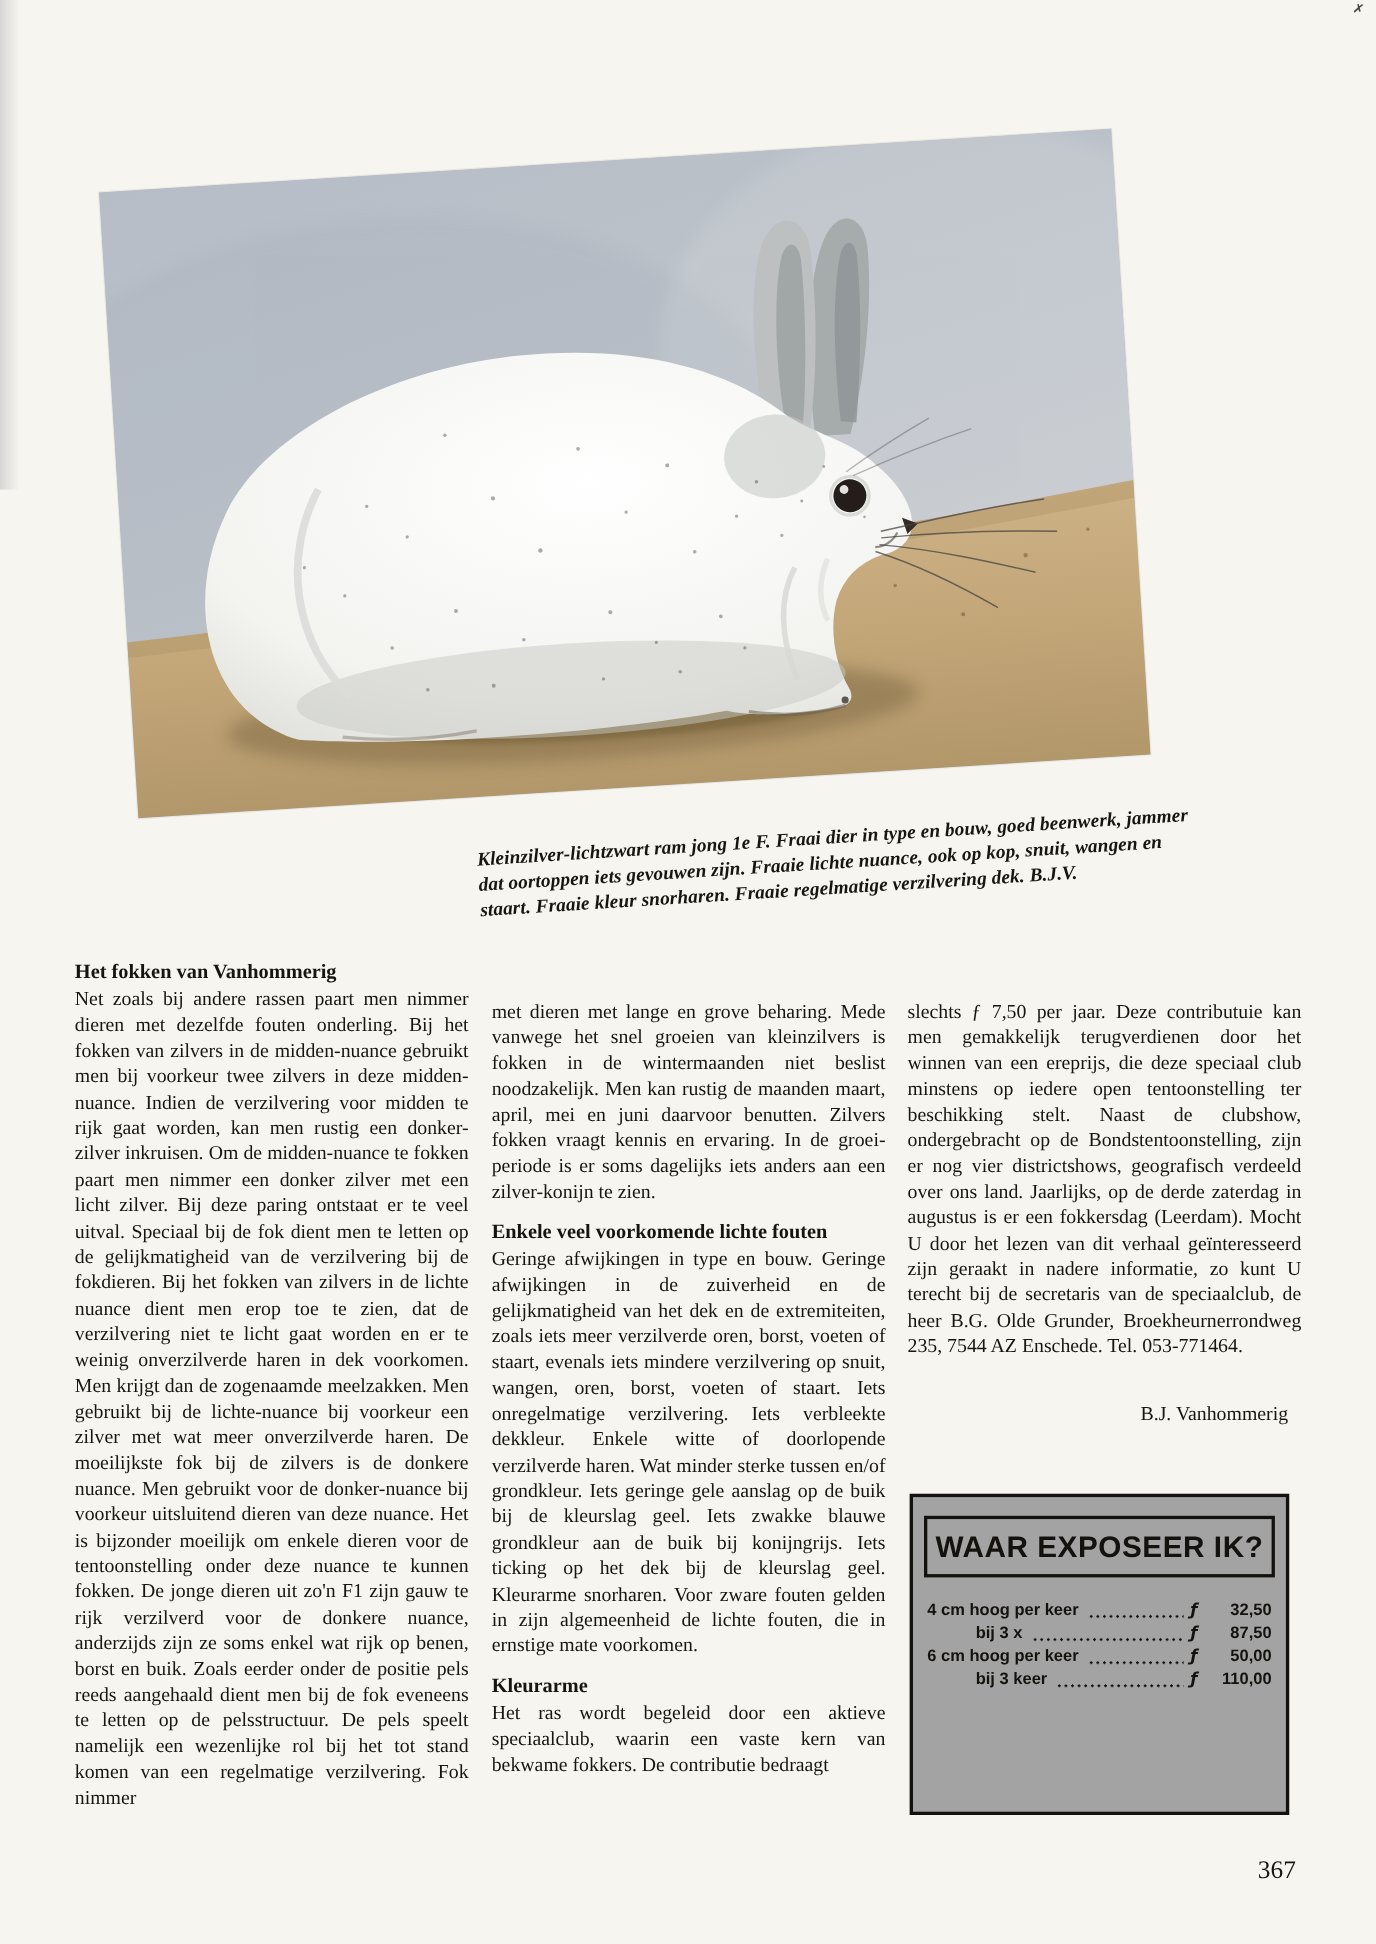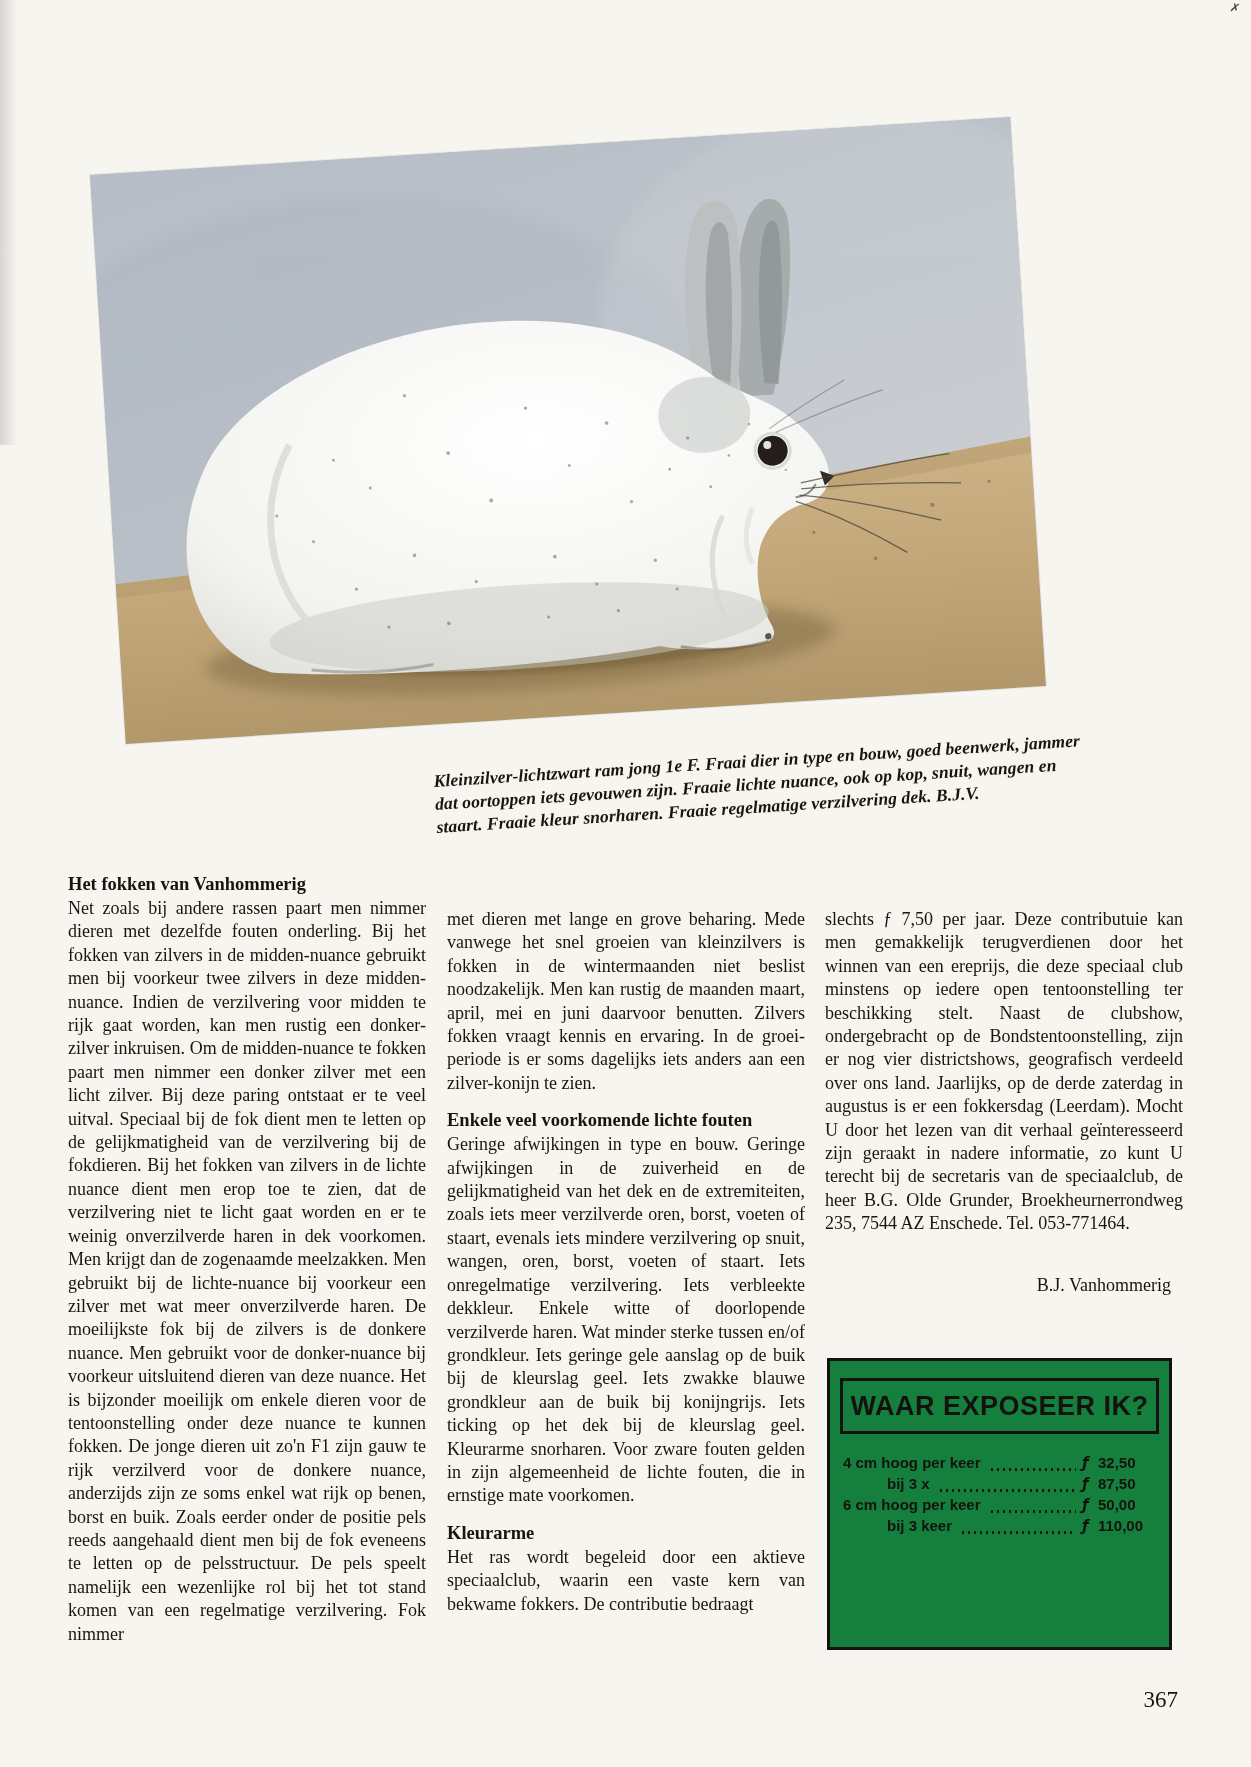--- a/index.html
+++ b/index.html
@@ -48,41 +48,41 @@
   .col h3.sub{margin-top:13px;}
   .col p{margin:0;}
   .signature{
     margin-top:38px;text-align:right;padding-right:12px;font-size:18px;
   }
   
   .ad-box{
     position:absolute;left:827px;top:1358px;width:345px;height:292px;
     border:3px solid #14120e;box-sizing:border-box;
     font-family:"Liberation Sans", sans-serif;font-weight:bold;color:#14120e;
-    background:#15803d;
+    background:#a3a3a3;
   }
   .ad-title-box{
     margin:17px 10px 0 10px;border:3px solid #14120e;
     text-align:center;font-size:27px;letter-spacing:.5px;
     padding:10px 0 9px 0;
   }
   .ad-intro{
     margin-top:22px;text-align:center;font-size:17px;line-height:23px;
   }
   .ad-prices{margin:20px 13px 0 13px;font-size:15px;}
   .price-row{display:flex;align-items:baseline;height:21px;}
   .price-row .label{white-space:nowrap;}
   .price-row.indent .label{margin-left:44px;}
   .dots{
     flex:1;align-self:flex-end;height:3px;margin:0 6px 4px 8px;
     background-image:radial-gradient(circle,#14120e 1.1px,rgba(0,0,0,0) 1.3px);
     background-size:6px 3px;background-repeat:repeat-x;background-position:left bottom;
   }
   .florin{width:16px;font-style:italic;font-family:"DejaVu Sans",sans-serif;}
-  .amount{width:58px;text-align:left;}
+  .amount{width:58px;text-align:right;}
   
   .page-number{
     position:absolute;left:1122px;top:1687px;width:56px;text-align:right;
     font-size:23px;
   }
 </style>
 </head>
 <body>
 
 <div class="left-edge"></div>

